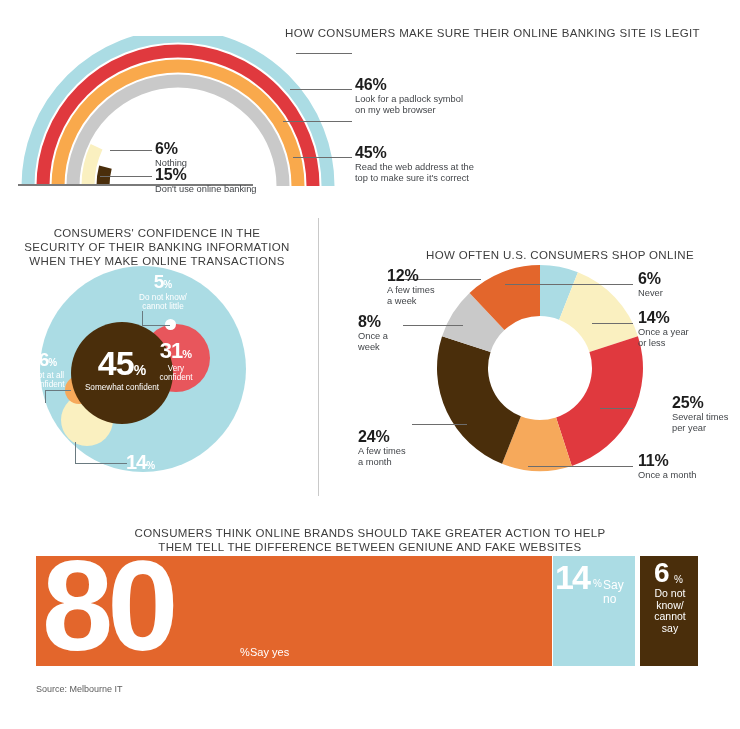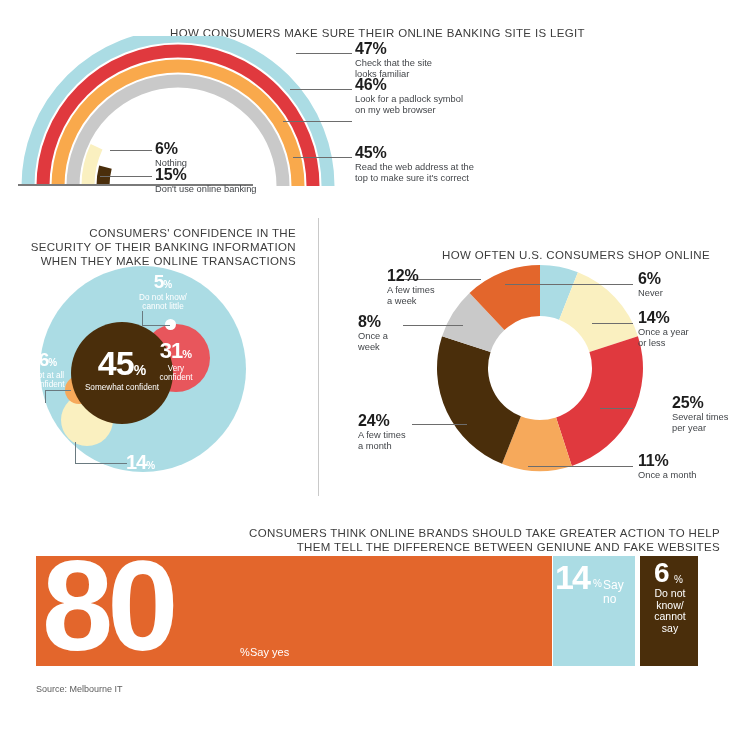--- a/index.html
+++ b/index.html
@@ -5,21 +5,21 @@
   html,body{margin:0;padding:0;background:#ffffff;}
   body{
     width:740px;height:729px;position:relative;overflow:hidden;
     font-family:"Liberation Sans", sans-serif;
     color:#3b3b3b;
     -webkit-font-smoothing:antialiased;
   }
   #infographic{position:absolute;inset:0;}
 
   .sec-title{
-    position:absolute;text-align:right;
+    position:absolute;text-align:center;
     font-size:11.5px;letter-spacing:.35px;color:#3d3d3d;
     line-height:14px;font-weight:400;white-space:pre-line;
   }
 
   
   .lbl{position:absolute;}
   .lbl .pct{
     font-size:16px;font-weight:bold;color:#1d1d1d;line-height:17px;
     letter-spacing:-.2px;
   }
@@ -61,21 +61,21 @@
 
   .source{
     position:absolute;left:36px;top:684px;font-size:9px;color:#5d5d5d;
   }
 </style>
 </head>
 <body>
 
 <div id="infographic">
 
-  <div class="sec-title" style="left:0;top:26px;width:700px;text-align:center;padding-left:55px;box-sizing:border-box;">HOW CONSUMERS MAKE SURE THEIR ONLINE BANKING SITE IS LEGIT</div>
+  <div class="sec-title" style="left:0;top:26px;width:700px;text-align:right;padding-left:55px;box-sizing:border-box;">HOW CONSUMERS MAKE SURE THEIR ONLINE BANKING SITE IS LEGIT</div>
 
   <div id="arcwrap">
     <svg width="345" height="160" viewBox="0 0 345 160">
 
       <g fill="none" stroke-linecap="butt">
         <path d="M 18,150 A 150,150 0 0 1 318,150" stroke="#ABDCE4" stroke-width="13"></path>
         <path d="M 33,150 A 135,135 0 0 1 303,150" stroke="#E0393E" stroke-width="13"></path>
         <path d="M 48,150 A 120,120 0 0 1 288,150" stroke="#F9A94C" stroke-width="13"></path>
         <path d="M 63,150 A 105,105 0 0 1 273,150" stroke="#C9C9C9" stroke-width="13"></path>
       </g>
@@ -90,25 +90,20 @@
       <rect x="0" y="0" width="0" height="0" fill="none"></rect>
     </svg>
     <div class="baseline" style="left:8px;top:148px;width:235px;"></div>
   </div>
 
   <div class="leader" style="left:296px;top:53px;width:56px;"></div>
   <div class="leader" style="left:290px;top:89px;width:62px;"></div>
   <div class="leader" style="left:283px;top:121px;width:69px;"></div>
   <div class="leader" style="left:293px;top:157px;width:59px;"></div>
 
-  <div class="lbl right" style="left:355px;top:40px;">
-    <div class="pct">47%</div>
-    <div class="desc">Check that the site
-looks familiar</div>
-  </div>
   <div class="lbl right" style="left:355px;top:76px;">
     <div class="pct">46%</div>
     <div class="desc">Look for a padlock symbol
 on my web browser</div>
   </div>
   <div class="lbl right" style="left:355px;top:144px;">
     <div class="pct">45%</div>
     <div class="desc">Read the web address at the
 top to make sure it's correct</div>
   </div>
@@ -227,21 +222,21 @@
   <div class="lbl right" style="left:672px;top:394px;">
     <div class="pct">25%</div>
     <div class="desc">Several times
 per year</div>
   </div>
   <div class="lbl right" style="left:638px;top:452px;">
     <div class="pct">11%</div>
     <div class="desc">Once a month</div>
   </div>
 
-  <div class="lbl leftal" style="left:358px;top:412px;">
+  <div class="lbl leftal" style="left:358px;top:428px;">
     <div class="pct">24%</div>
     <div class="desc">A few times
 a month</div>
   </div>
   <div class="lbl leftal" style="left:358px;top:313px;">
     <div class="pct">8%</div>
     <div class="desc">Once a
 week</div>
   </div>
   <div class="lbl leftal" style="left:358px;top:267px;margin-left:29px;">

